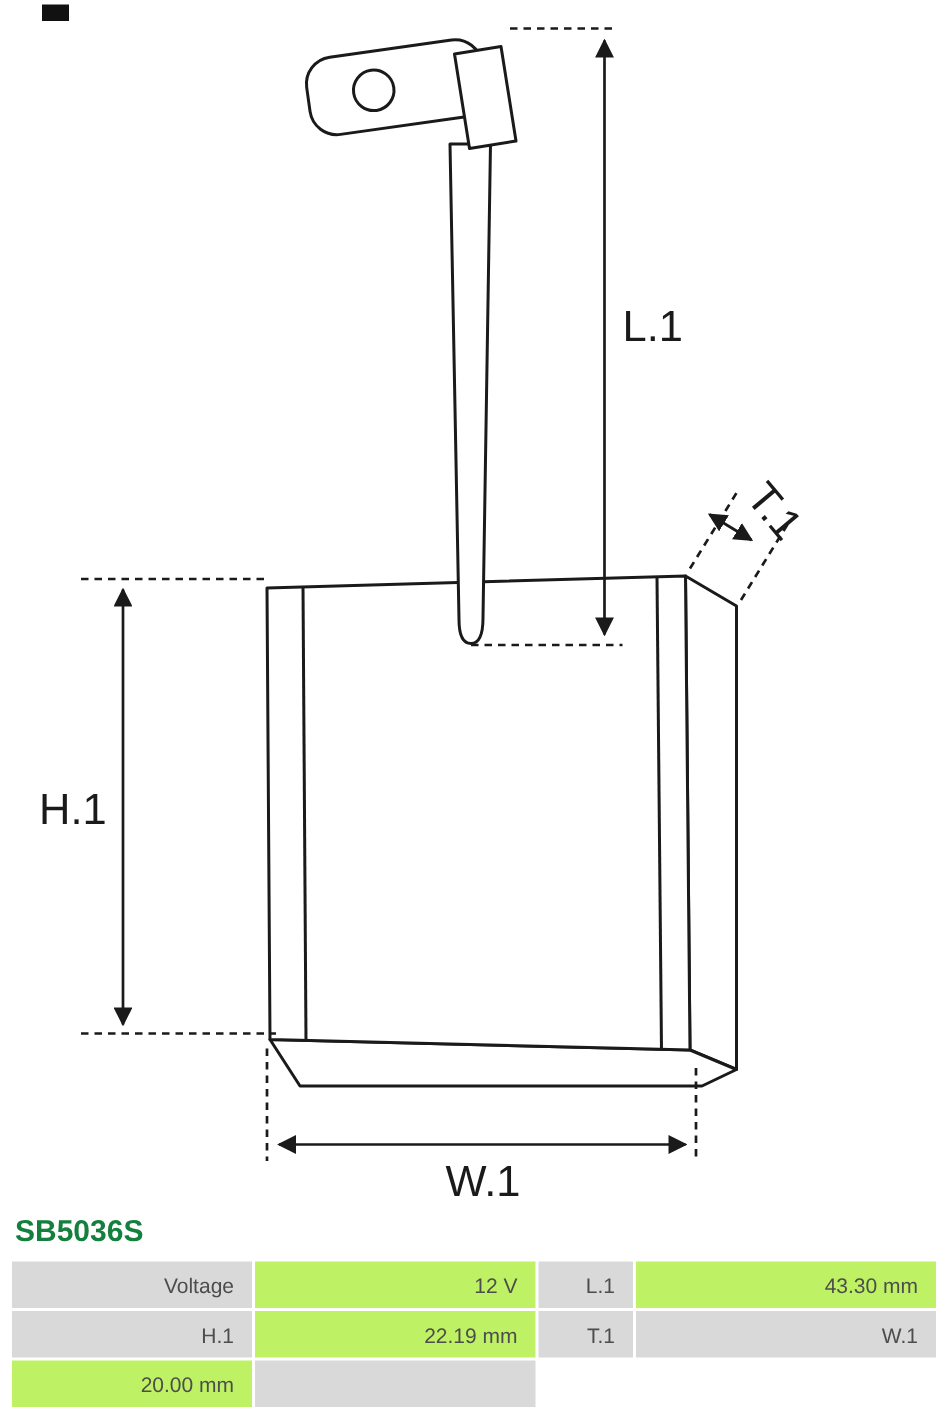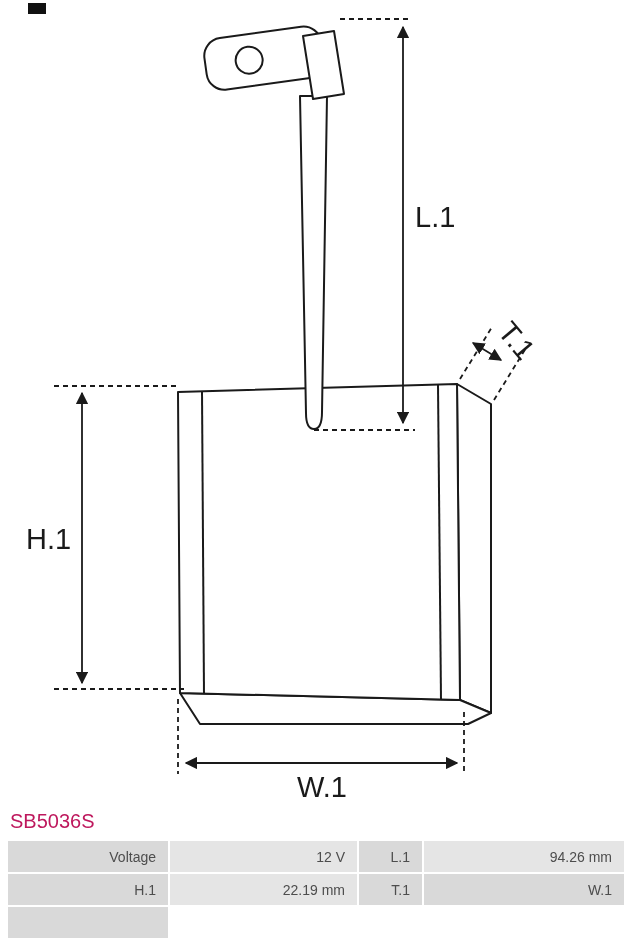--- a/index.html
+++ b/index.html
@@ -1,26 +1,26 @@
 <!DOCTYPE html>
 <html><head>
 <meta charset="utf-8">
 <style>
   html,body{margin:0;padding:0;background:#ffffff;}
   .page{position:relative;width:632px;height:946px;background:#ffffff;overflow:hidden;
         font-family:"Liberation Sans",sans-serif;}
   svg.diagram{position:absolute;top:0;left:0;display:block;}
   .dim-label{font-family:"Liberation Sans",sans-serif;font-size:29px;fill:#1a1a1a;}
-  .part-number{position:absolute;left:10px;top:810px;font-size:20px;font-weight:400;color:#be185d;}
+  .part-number{position:absolute;left:10px;top:810px;font-size:20px;font-weight:700;color:#15803d;}
   .spec-table{position:absolute;left:8px;top:841px;width:616px;display:grid;
               grid-template-columns:160px 187px 63px 1fr;gap:2px;}
   .cell{height:31px;display:flex;align-items:center;justify-content:flex-end;
         padding-right:12px;box-sizing:border-box;font-size:14px;color:#4d4d4d;padding-left:28px;}
   .cell.label{background:#d9d9d9;}
-  .cell.value{background:#e5e5e5;}
+  .cell.value{background:#bef264;}
   .cell.blank{background:transparent;}
 </style>
 </head>
 <body>
 
 <div class="page">
 
   <svg class="diagram" width="632" height="812" viewBox="0 0 632 812">
     <defs>
       <marker id="arrow" viewBox="0 0 10 10" refX="9" refY="5" markerWidth="7" markerHeight="7" orient="auto-start-reverse">
@@ -78,24 +78,25 @@
       <text class="dim-label" x="415" y="227" stroke="none">L.1</text>
     </g>
   </svg>
 
   <div class="part-number">SB5036S</div>
 
   <div class="spec-table">
     <div class="cell label">Voltage</div>
     <div class="cell value">12 V</div>
     <div class="cell label">L.1</div>
-    <div class="cell value">94.26 mm</div>
+    <div class="cell value">43.30 mm</div>
 
     <div class="cell label">H.1</div>
     <div class="cell value">22.19 mm</div>
     <div class="cell label">T.1</div>
 
     <div class="cell label">W.1</div>
+    <div class="cell value">20.00 mm</div>
     <div class="cell label"></div>
     <div class="cell blank"></div>
   </div>
 
 </div>
 
 </body></html>

